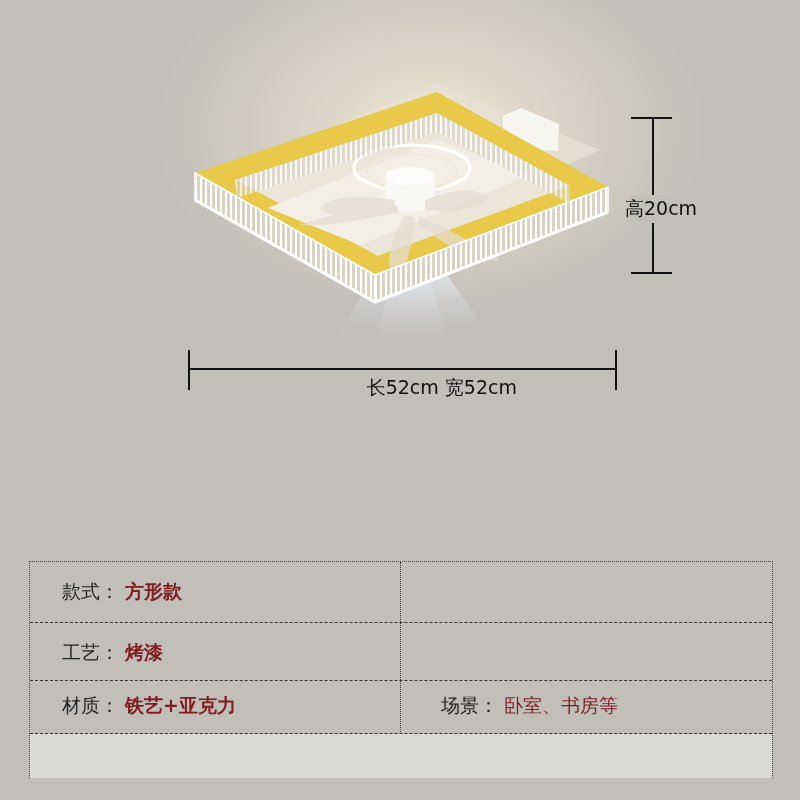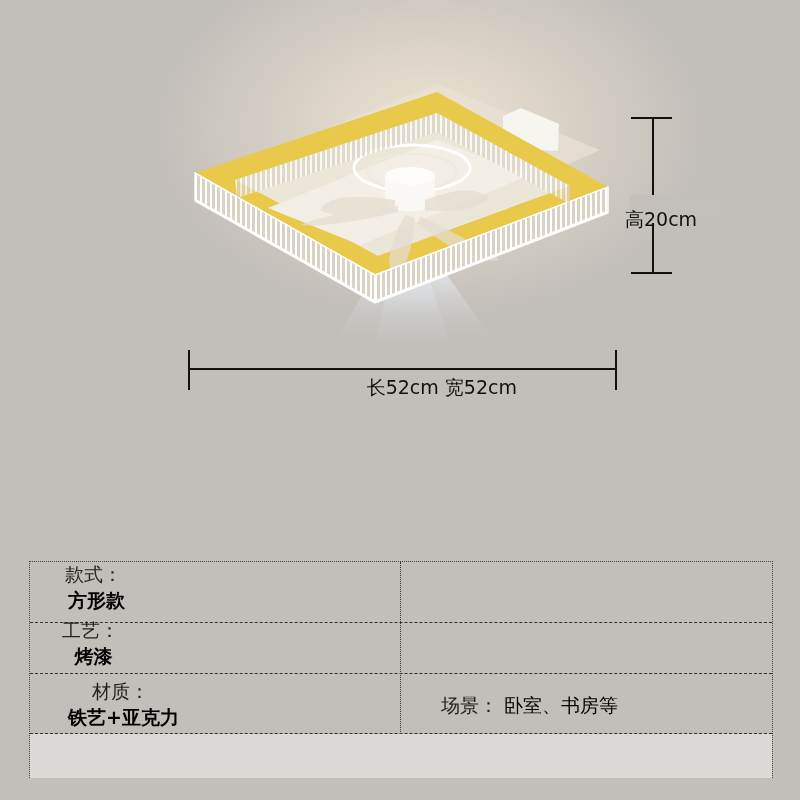--- a/index.html
+++ b/index.html
@@ -19,37 +19,37 @@
   .dim-h-line { position:absolute; left:188px; top:368px; width:428px; height:2px; background:#111; }
   .dim-h-cap { position:absolute; top:350px; width:2px; height:40px; background:#111; }
   .dim-h-cap.left { left:188px; }
   .dim-h-cap.right { left:615px; }
   .dim-h-label { position:absolute; left:317px; top:375px; width:200px; text-align:right; font-size:19px; letter-spacing:0; }
   .dim-v-line { position:absolute; left:652px; top:118px; width:2px; height:156px; background:#111; }
   .dim-v-gap { position:absolute; left:630px; top:195px; width:90px; height:28px; background:#c3bfbb; }
   .dim-v-cap { position:absolute; left:631px; width:41px; height:2px; background:#111; }
   .dim-v-cap.top { top:117px; }
   .dim-v-cap.bottom { top:272px; }
-  .dim-v-label { position:absolute; left:625px; top:207px; font-size:19px; }
+  .dim-v-label { position:absolute; left:625px; top:196px; font-size:19px; }
 
   .spec-table {
     position:absolute; left:29px; top:561px; width:744px; height:217px;
     border:1px dotted #444; box-sizing:border-box;
   }
   .spec-row { position:absolute; left:0; width:100%; border-bottom:1px dashed #333; box-sizing:border-box; }
   .spec-row.r0 { top:0; height:61px; }
-  .spec-row.r1 { top:56px; height:56px; }
+  .spec-row.r1 { top:63px; height:56px; }
   .spec-row.r2 { top:117px; height:55px; }
   .spec-row.r3 { top:172px; height:44px; border-bottom:none; background:#dad9d5; }
   .col-div { position:absolute; left:370px; top:0; height:172px; border-left:1px dotted #333; }
   .cell { position:absolute; top:0; height:100%; display:flex; align-items:center; font-size:19px; }
-  .cell.left { left:32px;flex-direction:column; }
+  .cell.left { left:32px; }
   .cell.right { left:411px; }
   .cell .k { color:#222; }
-  .cell .v { font-weight:bold; margin-left:6px; color:#000000; }
+  .cell .v { font-weight:bold; margin-left:6px; color:#7f1d1d; }
   .cell.right .v { font-weight:normal; }
 </style>
 </head>
 <body>
 
 <div class="stage">
   <div class="glow"></div>
 
   <svg class="lamp" width="800" height="560" viewBox="0 0 800 560">
     <defs>

